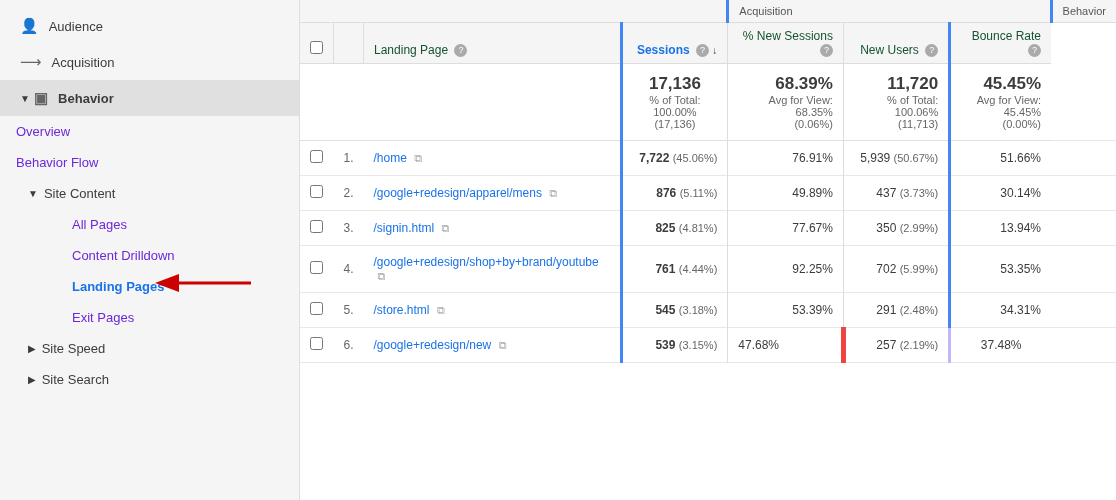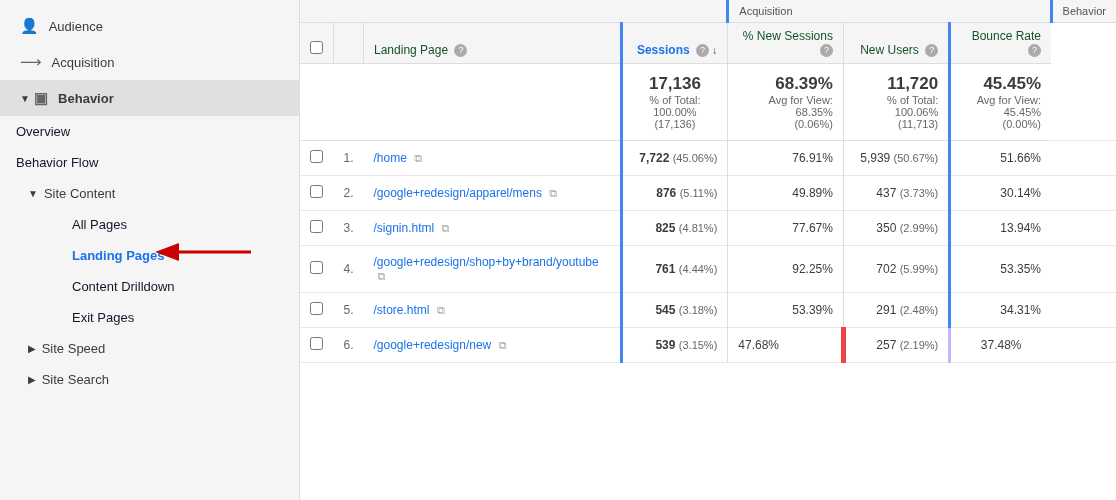--- a/index.html
+++ b/index.html
@@ -20,21 +20,21 @@
       padding: 9px 16px 9px 20px;
       cursor: pointer;
       color: #3c3c3c;
       font-size: 13px;
     }
     .sidebar-item .icon { margin-right: 10px; color: #666; font-size: 15px; }
     .sidebar-item.active { background: #e0e0e0; font-weight: bold; }
     .sidebar-sub-item {
       padding: 8px 16px;
       cursor: pointer;
-      color: #0f172a;
+      color: #6d28d9;
       font-size: 13px;
     }
     .sidebar-sub-item.active { color: #1a73e8; font-weight: bold; }
     .sidebar-section-header {
       display: flex;
       align-items: center;
       padding: 8px 16px 8px 28px;
       font-size: 13px;
       color: #3c3c3c;
       cursor: pointer;
@@ -152,34 +152,34 @@
     <span>Behavior Flow</span>
   </div>
   <div class="sidebar-section-header">
     <span class="arrow">▼</span>
     <span>Site Content</span>
   </div>
   <div style="padding-left: 56px;">
     <div class="sidebar-sub-item">
       <span>All Pages</span>
     </div>
+    <div class="sidebar-sub-item">
+      <span>Content Drilldown</span>
+    </div>
     <div class="sidebar-sub-item active" style="color:#1a73e8; font-weight:bold; display:flex; align-items:center; position:relative;">
       <span>Landing Pages</span>
 
       <svg style="position:absolute; left:95px; top:-8px; width:120px; height:50px; pointer-events:none; overflow:visible;">
         <defs>
           <marker id="arrowhead" markerWidth="8" markerHeight="6" refX="6" refY="3" orient="auto">
             <polygon points="0 0, 8 3, 0 6" fill="#cc0000"></polygon>
           </marker>
         </defs>
         <path d="M100,20 C80,20 60,20 10,20" stroke="#cc0000" stroke-width="3" fill="none" marker-end="url(#arrowhead)"></path>
       </svg>
-    </div>
-    <div class="sidebar-sub-item">
-      <span>Content Drilldown</span>
     </div>
     <div class="sidebar-sub-item">
       <span>Exit Pages</span>
     </div>
   </div>
   <div class="sidebar-section-header">
     <span class="arrow">▶</span>
     <span>Site Speed</span>
   </div>
   <div class="sidebar-section-header">

